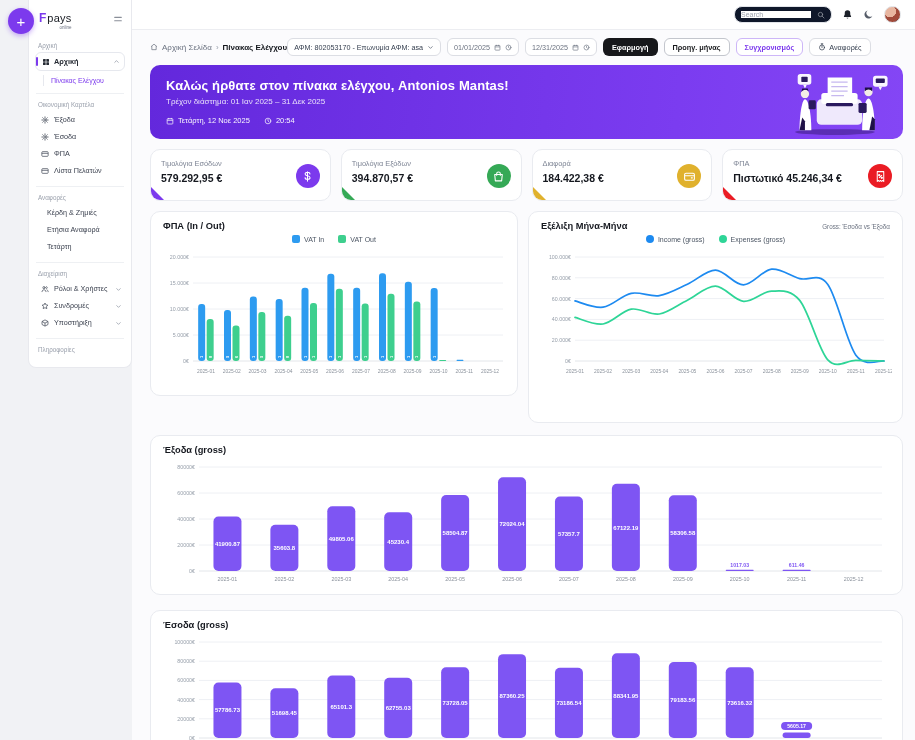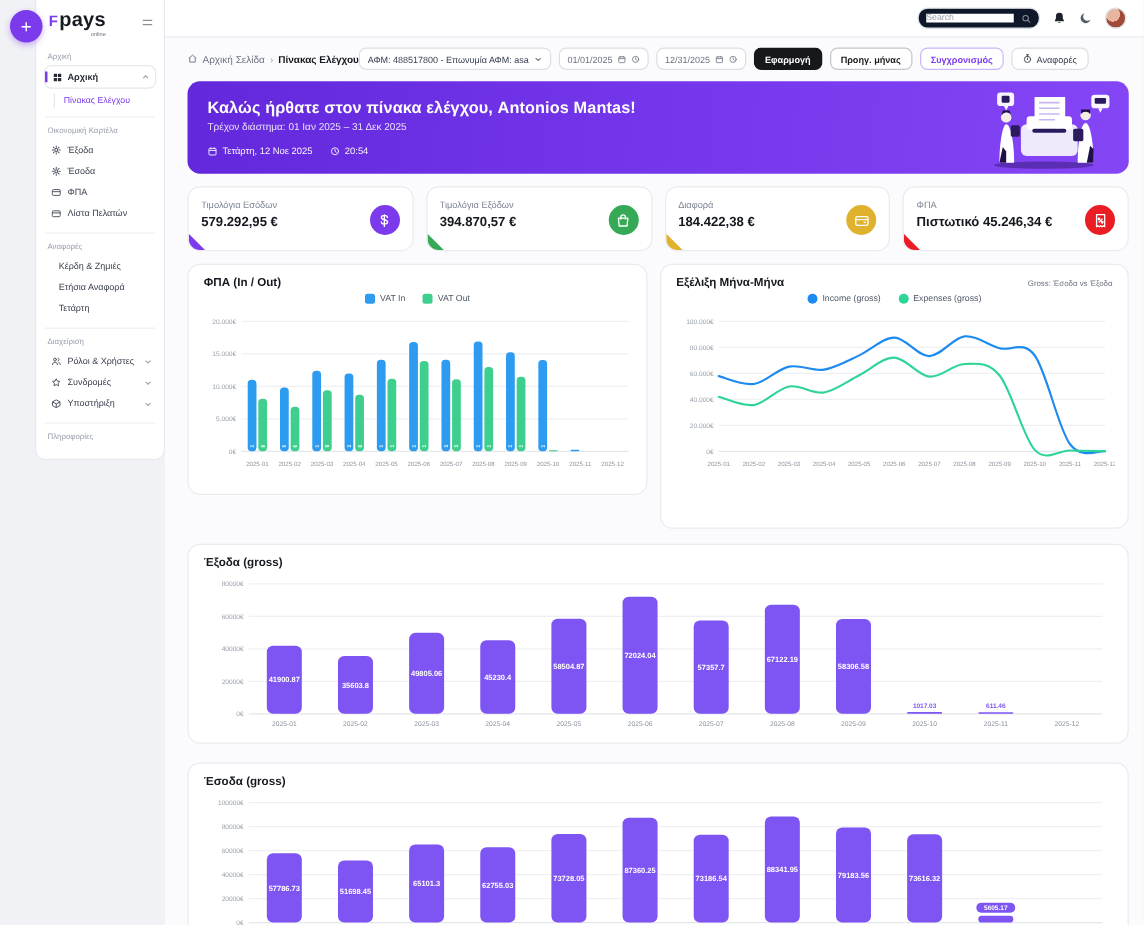--- a/index.html
+++ b/index.html
@@ -9,21 +9,21 @@
   .fab { position:absolute; left:8px; top:8px; width:26px; height:26px; border-radius:50%;
          background:#7c3aed; color:#fff; font-size:15px; display:flex; align-items:center; justify-content:center;
          box-shadow:0 2px 5px rgba(124,58,237,.4); cursor:pointer; z-index:30; }
 
   
   .sidebar { position:absolute; left:28px; top:0; width:104px; height:368px; background:#fff;
              border:1px solid #e8e9ee; border-top:none; border-radius:0 0 8px 8px; z-index:20; padding:6px 6px 8px 6px; }
   .sb-head { display:flex; align-items:center; justify-content:space-between; padding:2px 2px 6px 4px; }
   .brand { display:flex; align-items:baseline; gap:1px; }
   .brand .f { color:#7c3aed; font-weight:bold; font-size:12px; }
-  .brand .name { font-weight:bold; font-size:16px; color:#171a21; letter-spacing:.2px; }
+  .brand .name { font-weight:normal; font-size:11px; color:#171a21; letter-spacing:.2px; }
   .brand .sub { display:block; font-size:4.5px; color:#6b7280; text-align:right; margin-top:-1px; }
   .burger { color:#8a8f99; width:10px; }
   .burger svg { width:10px; height:10px; }
   .sb-label { font-size:6.3px; color:#9aa0ac; margin:6px 2px 3px 3px; }
   .sb-active-parent { border:1px solid #e6e8ee; border-radius:6px; padding:4px 4px 4px 6px; display:flex; align-items:center; gap:4px; position:relative; background:#fff; cursor:pointer; }
   .sb-active-parent .bar { position:absolute; left:0; top:4px; bottom:4px; width:2px; background:#7c3aed; border-radius:2px; }
   .sb-active-parent .ico { width:8px; height:8px; color:#252a33; flex:0 0 auto; display:flex; }
   .sb-active-parent .ico svg { width:8px; height:8px; }
   .sb-active-parent .lbl { font-size:7.3px; color:#252a33; font-weight:bold; flex:1; }
   .sb-active-parent .chev { width:7px; height:7px; color:#9aa0ac; display:flex; }
@@ -283,21 +283,21 @@
             <path d="M3 11l9-7.5L21 11"></path>
             <path d="M5.5 9.5V20h13V9.5"></path>
           </svg>
         </span>
       <span>Αρχική Σελίδα</span>
       <span class="sep">›</span>
       <span class="current">Πίνακας Ελέγχου</span>
     </div>
     <div class="controls">
       <div class="ctl select">
-        <span>ΑΦΜ: 488517800 - Επωνυμία ΑΦΜ: asa</span>
+        <span>ΑΦΜ: 802053170 - Επωνυμία ΑΦΜ: asa</span>
         <span class="cico" id="sel-chev">
             <svg viewBox="0 0 24 24" fill="none" stroke="currentColor" stroke-width="2.8" stroke-linecap="round">
               <path d="M6 9l6 6 6-6"></path>
             </svg>
           </span>
       </div>
       <div class="ctl date">
         <span>01/01/2025</span>
         <span class="cico ic-cal">
             <svg viewBox="0 0 24 24" fill="none" stroke="currentColor" stroke-width="2.2">

